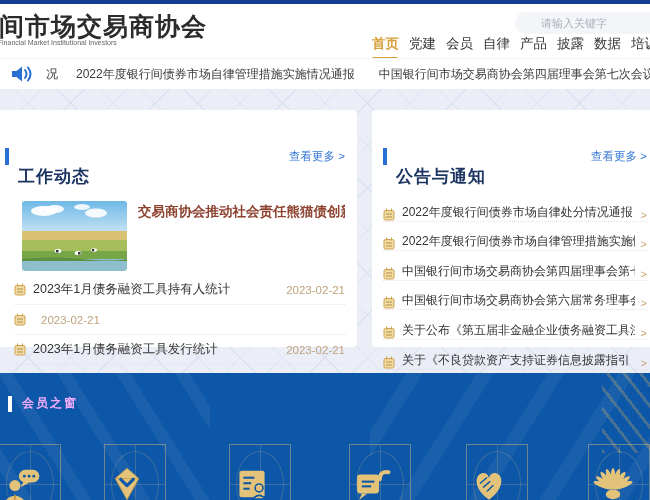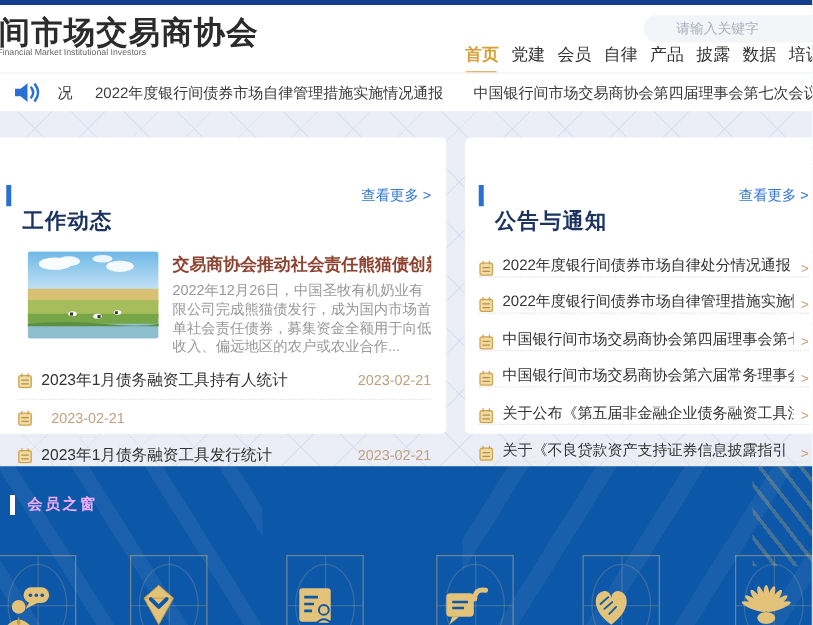--- a/index.html
+++ b/index.html
@@ -151,21 +151,20 @@
           <ellipse cx="36" cy="50" rx="3.4" ry="2" fill="#fff"></ellipse>
             <rect x="34" y="49" width="2.5" height="2.5" fill="#333"></rect>
           <ellipse cx="56" cy="52" rx="3.4" ry="2" fill="#fff"></ellipse>
             <rect x="56" y="51" width="2.5" height="2.5" fill="#333"></rect>
           <ellipse cx="72" cy="49" rx="3" ry="1.8" fill="#fff"></ellipse>
             <rect x="70" y="48" width="2.2" height="2.2" fill="#333"></rect>
         </svg>
       </div>
       <div class="f-body">
         <div class="f-title">交易商协会推动社会责任熊猫债创新落地</div>
-        <div class="f-sum">2022年12月26日，中国圣牧有机奶业有限公司完成熊猫债发行，成为国内市场首单社会责任债券，募集资金全额用于向低收入、偏远地区的农户或农业合作...</div>
       </div>
     </div>
 
     <div class="w-list">
       <div class="w-row">
         <svg width="12" height="13" viewBox="0 0 12 13">
             <rect x="1" y="2.5" width="10" height="9.5" rx="1.5" fill="#f0dca6" stroke="#cfa14e"></rect>
             <line x1="3.5" y1="0.5" x2="3.5" y2="3.5" stroke="#cfa14e"></line>
             <line x1="8.5" y1="0.5" x2="8.5" y2="3.5" stroke="#cfa14e"></line>
             <line x1="3" y1="6" x2="9" y2="6" stroke="#b98e3e"></line>

